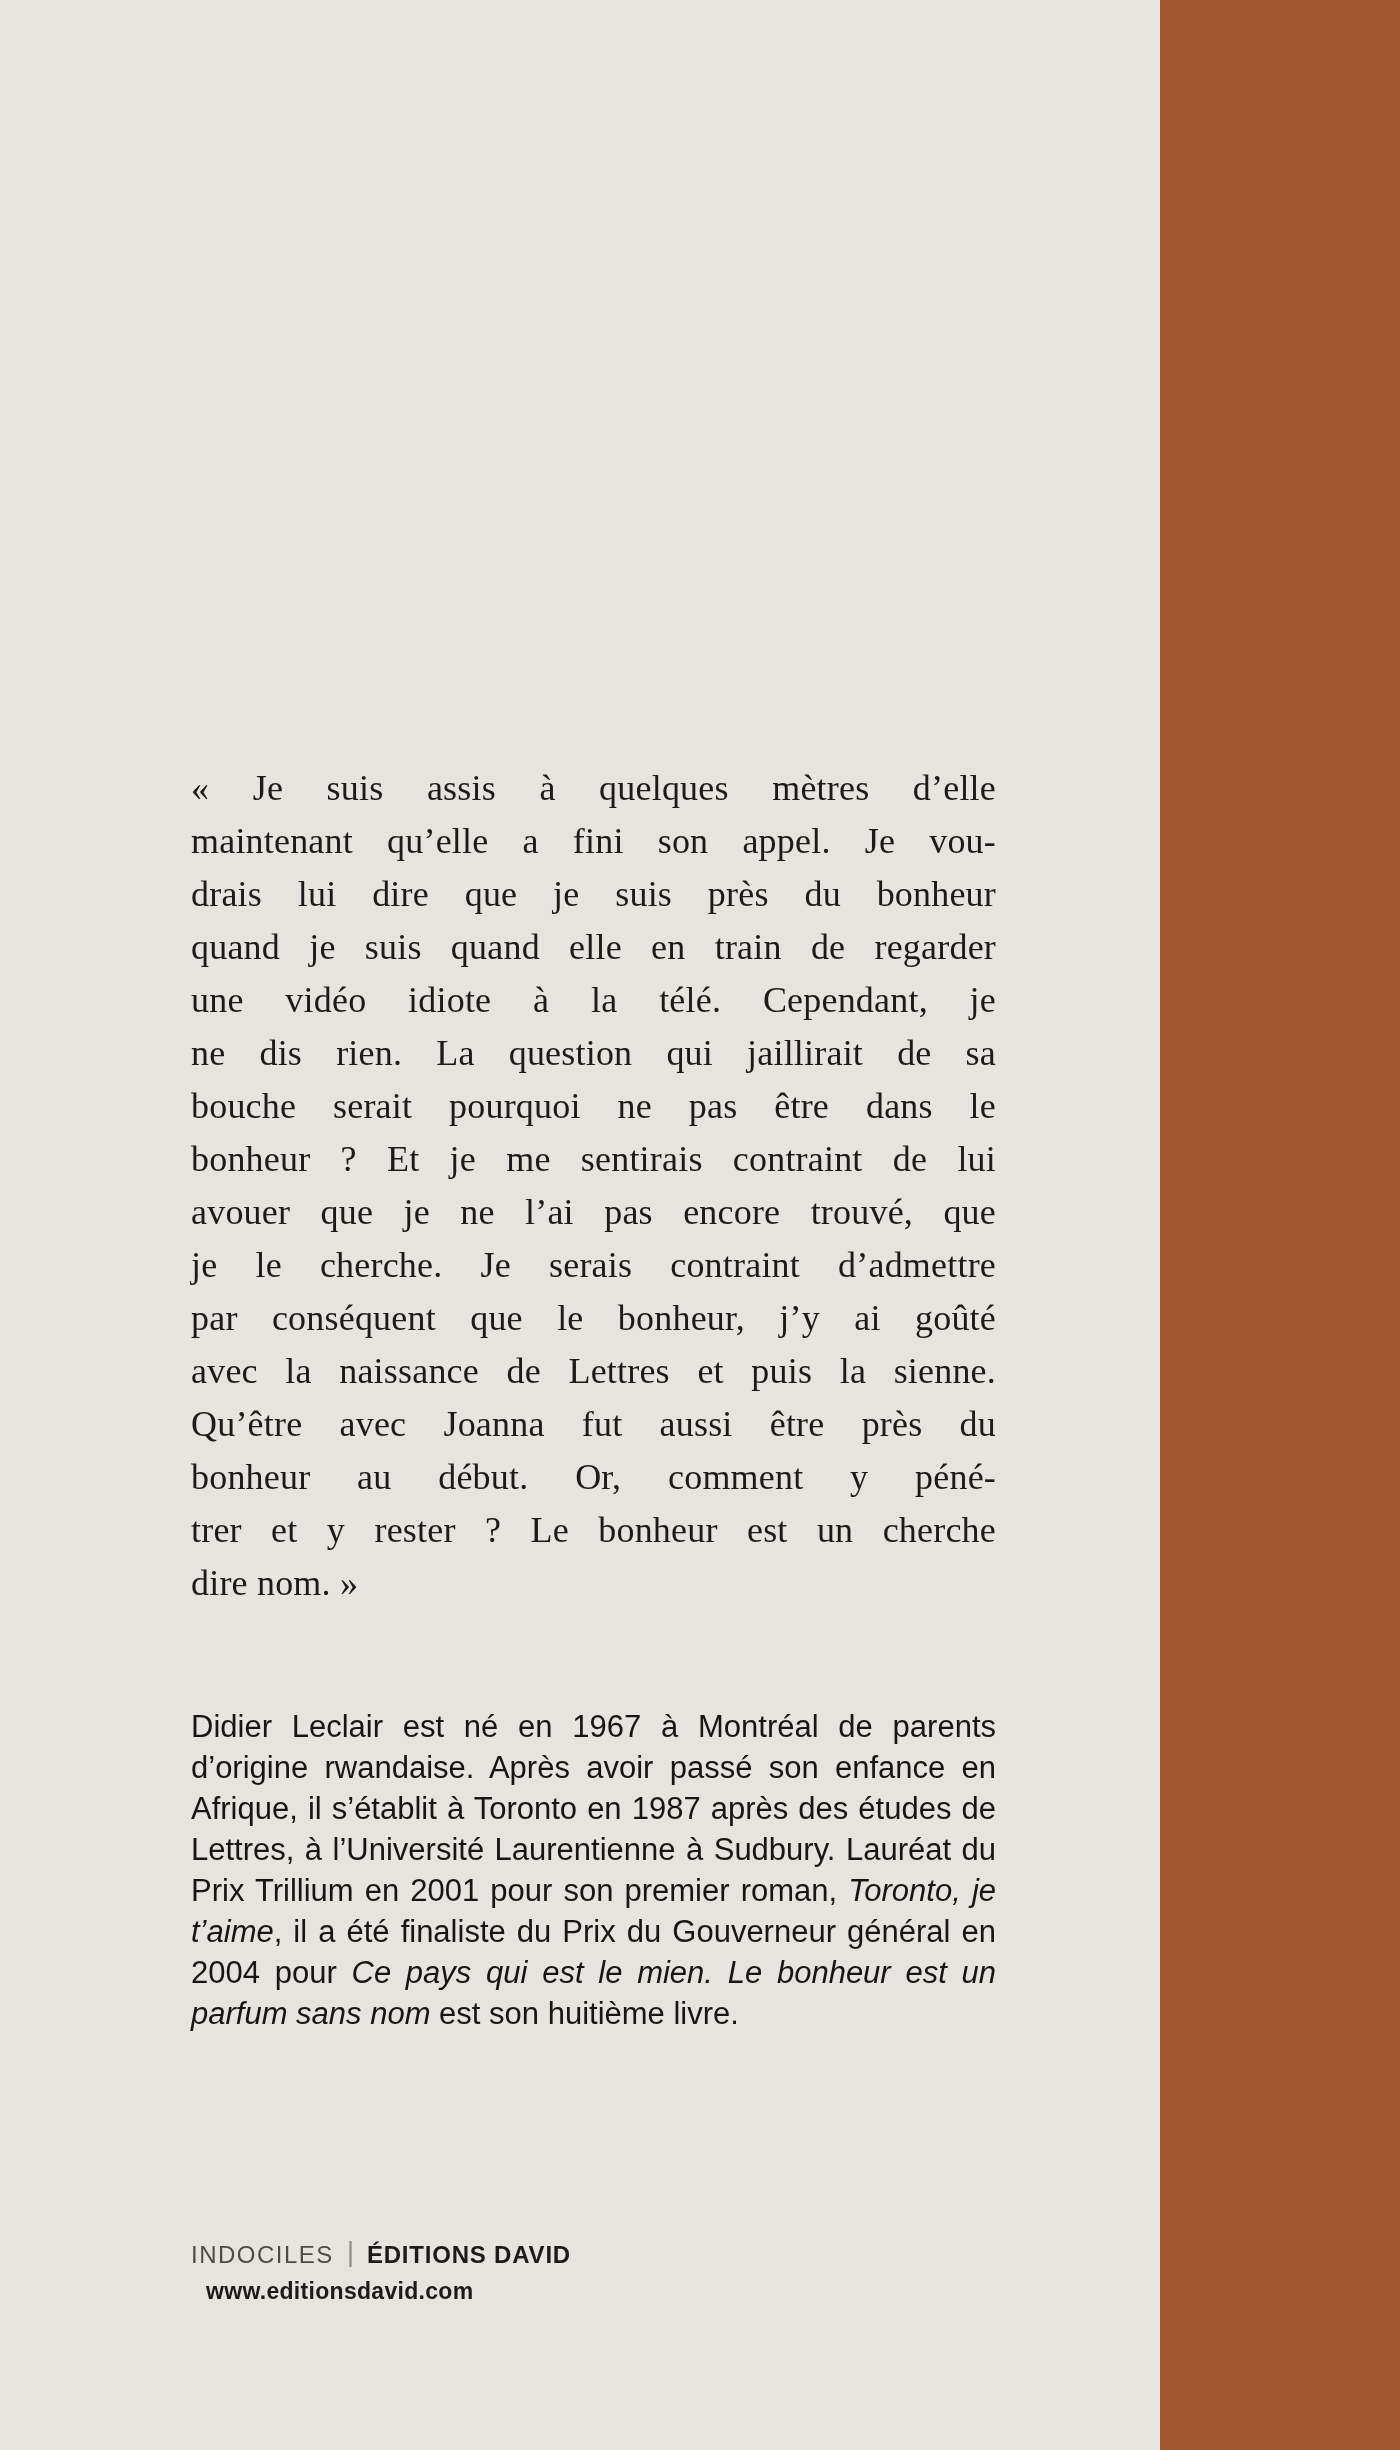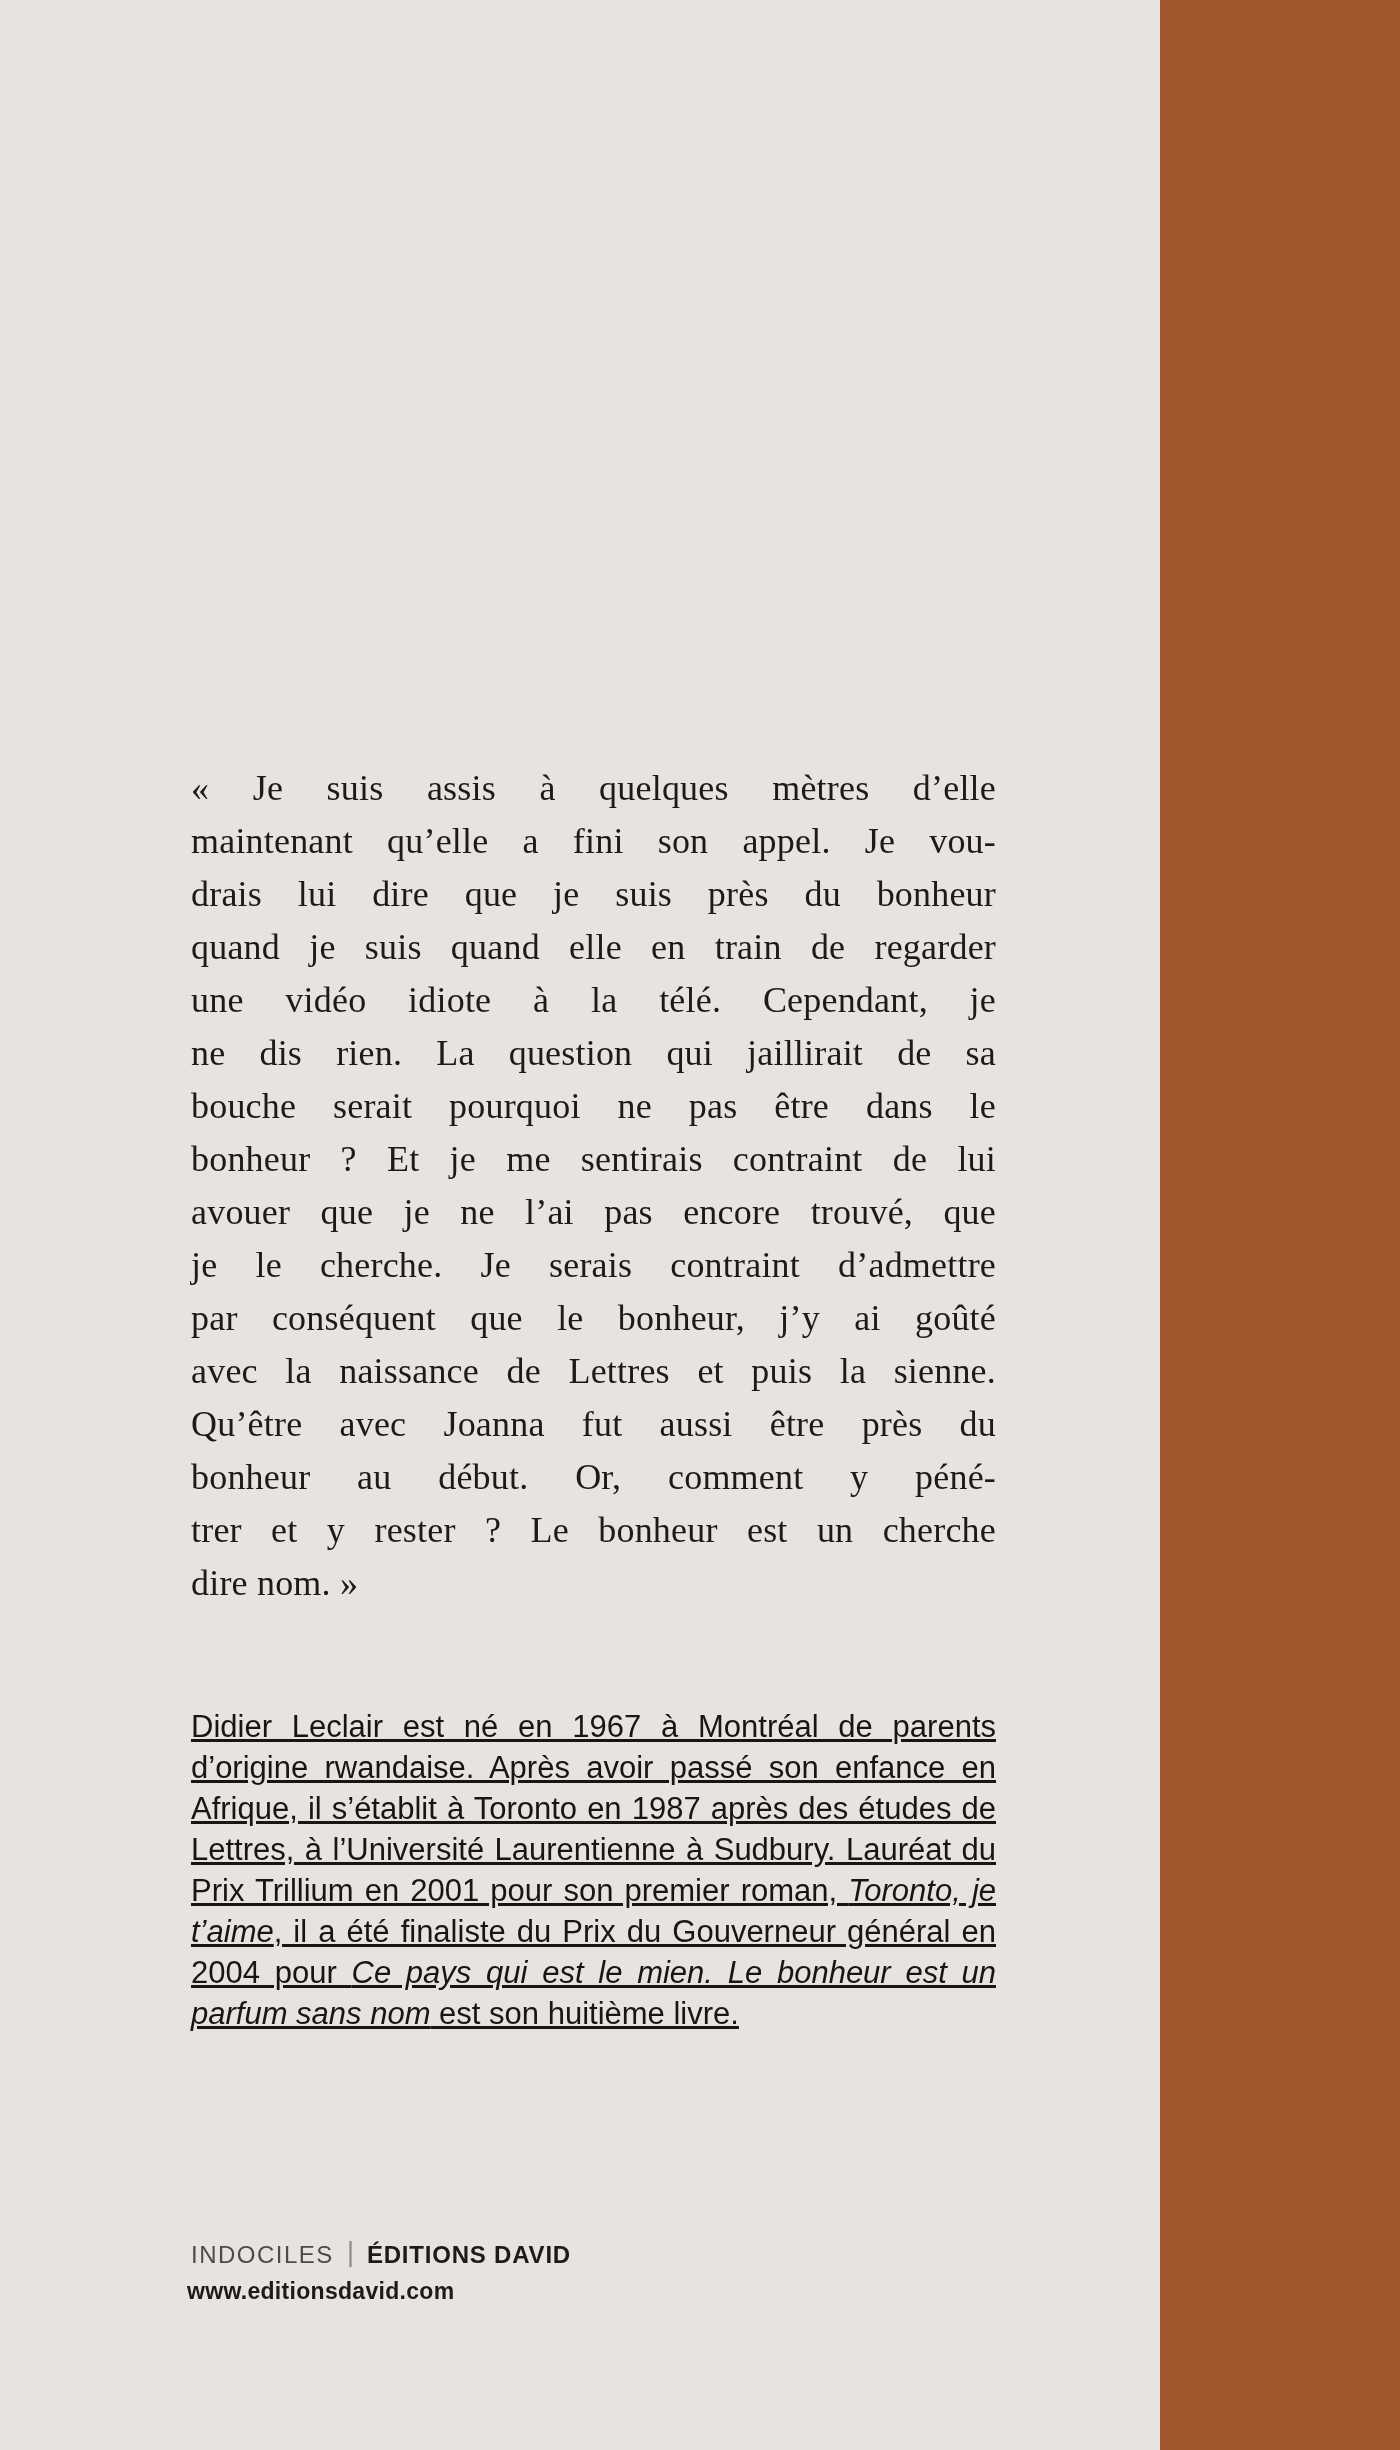--- a/index.html
+++ b/index.html
@@ -42,21 +42,20 @@
 
   .bio {
     position: absolute;
     left: 191px; top: 1706px;
     width: 805px;
     font-family: "Liberation Sans", "DejaVu Sans", sans-serif;
     font-size: 31px;
     line-height: 41px;
     color: #171614;
     text-align: justify;
-    text-decoration: underline;
   }
   .bio .italic { font-style: italic; }
 
   .publisher {
     position: absolute;
     left: 191px; top: 2238px;
     font-family: "Liberation Sans", "DejaVu Sans", sans-serif;
     font-size: 24px;
     color: #1c1b19;
     display: flex;
@@ -76,21 +75,21 @@
     top: -1px;
   }
   .pub-name {
     font-weight: 700;
     letter-spacing: 0.8px;
     color: #1c1b19;
   }
 
   .website {
     position: absolute;
-    left: 187px; top: 2278px;
+    left: 206px; top: 2278px;
     font-family: "Liberation Sans", "DejaVu Sans", sans-serif;
     font-size: 23px;
     font-weight: 700;
     letter-spacing: 0.3px;
     color: #1c1b19;
   }
 </style>
 </head>
 <body>
 

